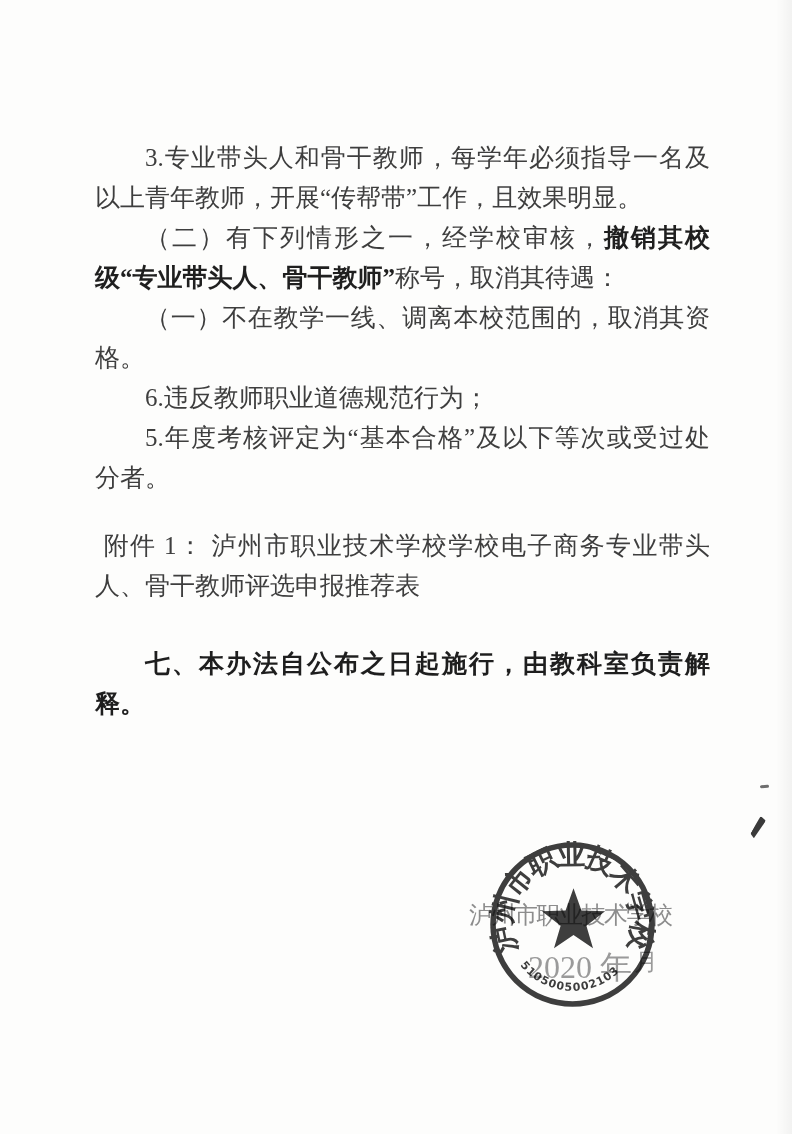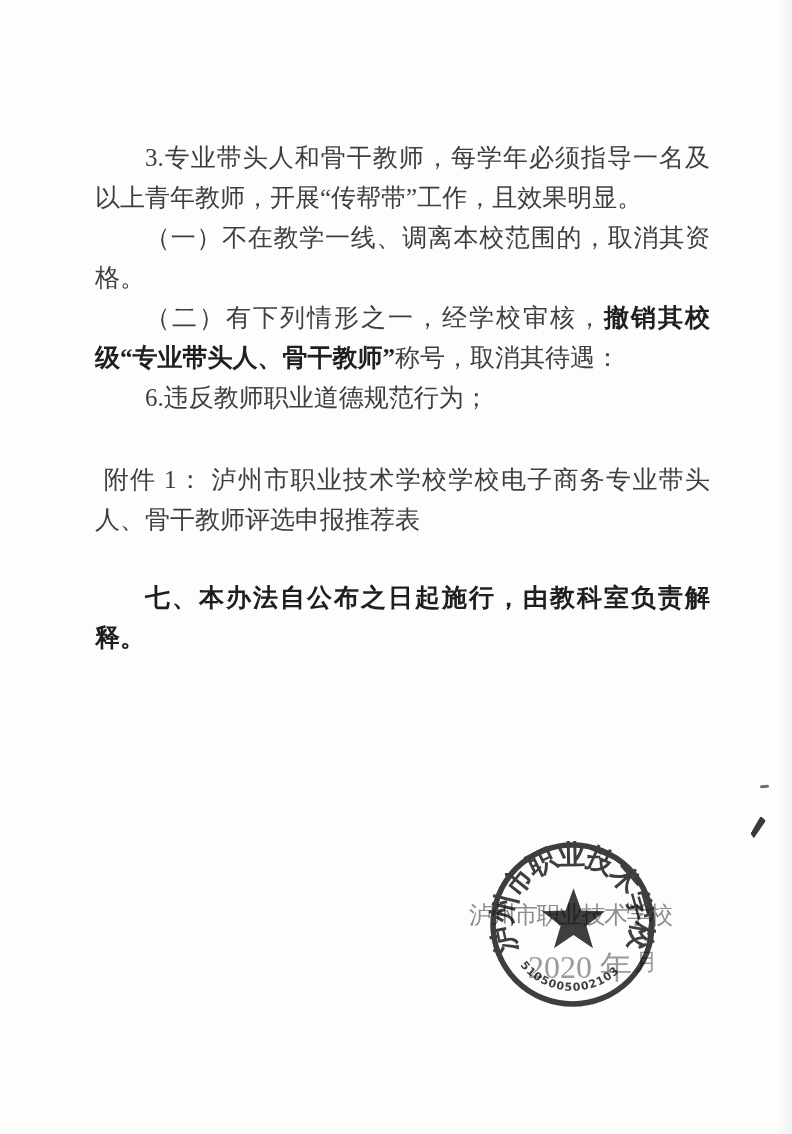--- a/index.html
+++ b/index.html
@@ -10,21 +10,21 @@
   }
   .page{position:absolute;inset:0;background:#fdfdfc;}
   .edge-shade{position:absolute;top:0;right:0;width:16px;height:100%;
     background:linear-gradient(to right, rgba(0,0,0,0), rgba(0,0,0,0.045));}
   .doc-body{
     position:absolute;left:95px;top:138px;width:615px;
     font-size:25px;line-height:40px;color:#3e3e3e;
     text-align:justify;letter-spacing:0px;font-family:Liberation Serif, serif;
   }
   .doc-body p{margin:0;text-indent:2em;}
-  .doc-body p.attachment{text-indent:0.35em;margin-top:42px;}
+  .doc-body p.attachment{text-indent:0.35em;margin-top:28px;}
   .doc-body p.closing{margin-top:38px;font-weight:bold;color:#1e1e1e;}
   .bold-seg{font-weight:bold;color:#1f1f1f;}
   
   .sig-org{
     position:absolute;left:469px;top:899px;
     font-size:24px;letter-spacing:-1.5px;color:#8d8d8d;white-space:nowrap;
   }
   .sig-date{position:absolute;left:528px;top:946px;font-size:32px;color:#9a9a9a;white-space:nowrap;}
   .sig-month{position:absolute;left:634px;top:946px;font-size:24px;color:#9a9a9a;}
   
@@ -44,23 +44,24 @@
   }
 </style>
 </head>
 <body>
 
 <div class="page">
   <div class="edge-shade"></div>
 
   <div class="doc-body">
     <p>3.专业带头人和骨干教师，每学年必须指导一名及以上青年教师，开展“传帮带”工作，且效果明显。</p>
+    <p><span>（二）有下列情形之一，经学校审核，</span><span class="bold-seg">撤销其校级“专业带头人、骨干教师”</span><span>称号，取消其待遇：</span></p>
     <p>（一）不在教学一线、调离本校范围的，取消其资格。</p>
-    <p><span>（二）有下列情形之一，经学校审核，</span><span class="bold-seg">撤销其校级“专业带头人、骨干教师”</span><span>称号，取消其待遇：</span></p>
     <p>6.违反教师职业道德规范行为；</p>
+    <p>5.年度考核评定为“基本合格”及以下等次或受过处分者。</p>
     <p class="attachment">附件 1： 泸州市职业技术学校学校电子商务专业带头人、骨干教师评选申报推荐表</p>
     <p class="closing">七、本办法自公布之日起施行，由教科室负责解释。</p>
   </div>
 
   <div class="sig-org">泸州市职业技术学校</div>
   <div class="sig-date">2020 年</div>
   <div class="sig-month">月</div>
 
   <svg class="seal" viewBox="0 0 166 166" xmlns="http://www.w3.org/2000/svg">
     <defs>

